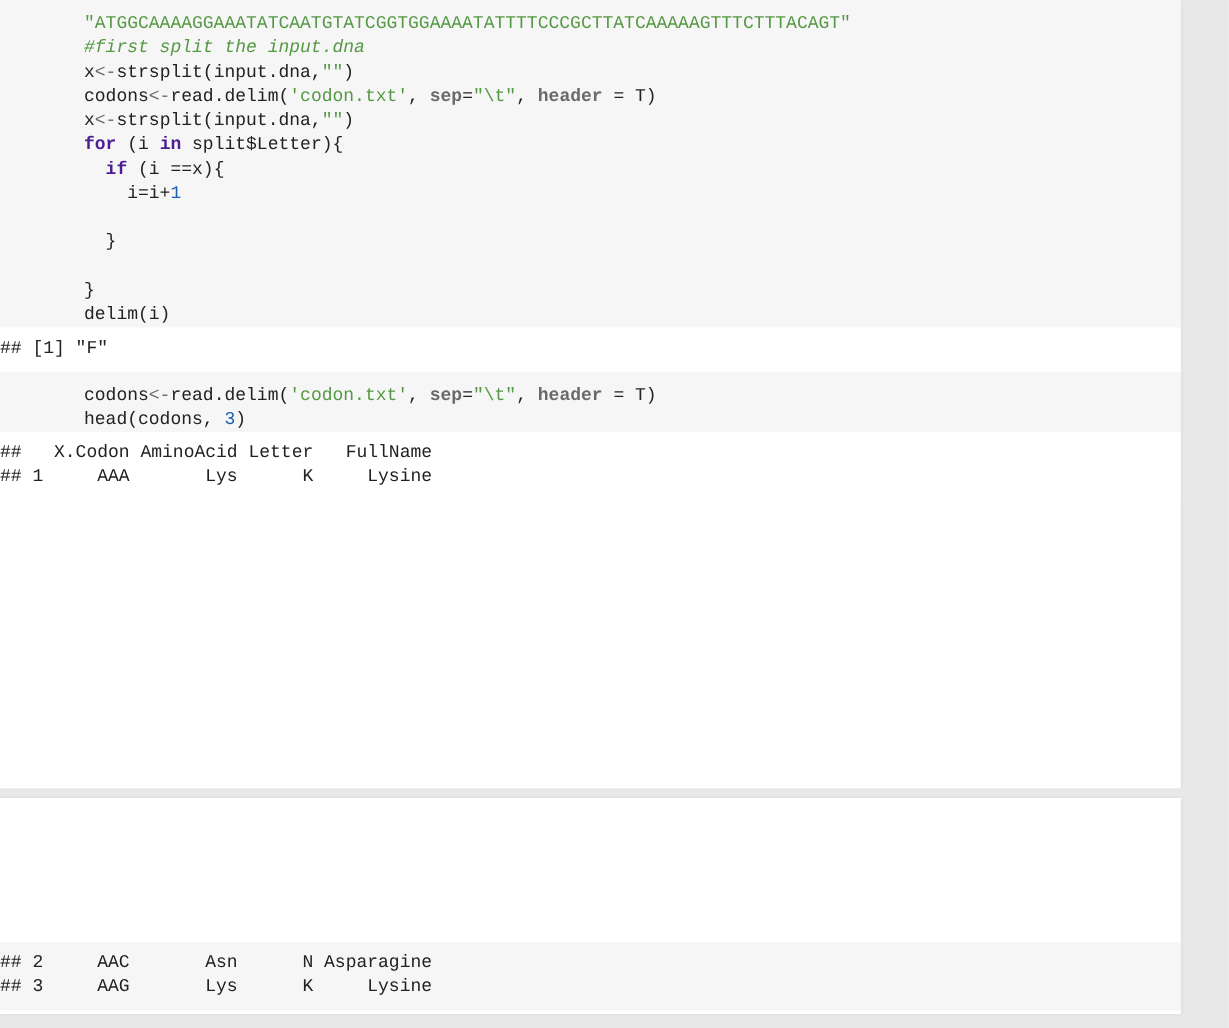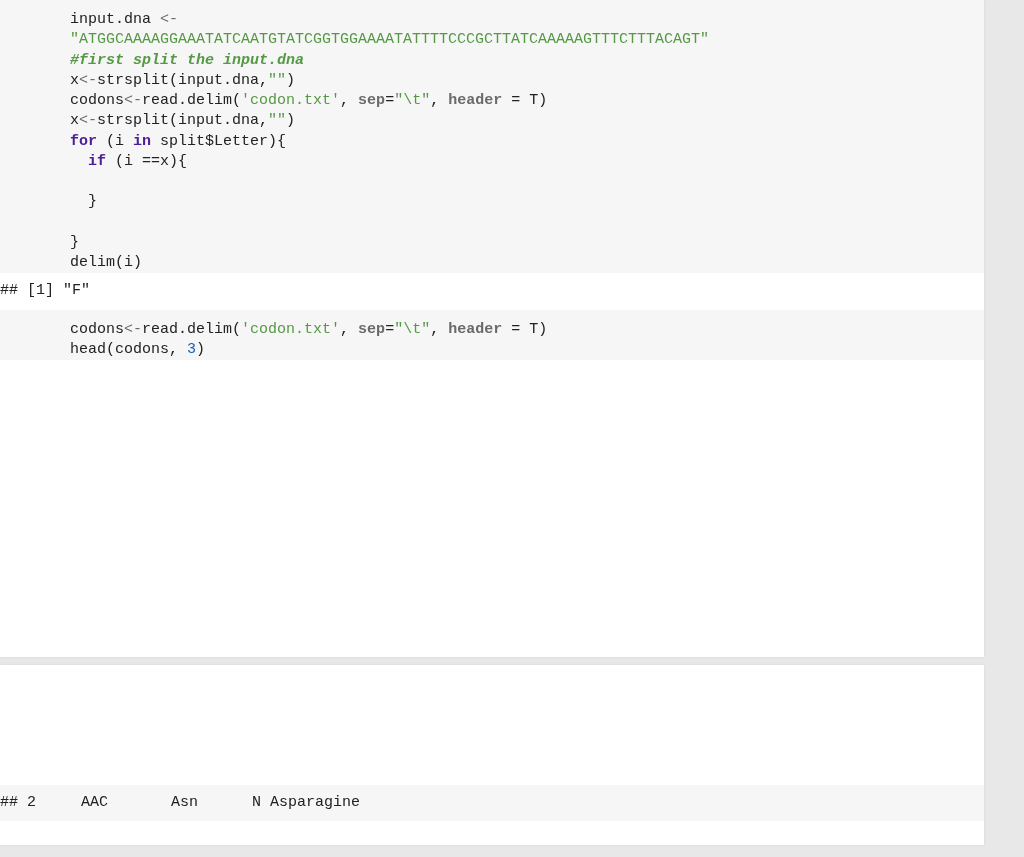--- a/index.html
+++ b/index.html
@@ -48,21 +48,21 @@
       padding-right: 30px;
     }
     .code-line {
       white-space: pre;
       color: #222;
       font-weight: 400;
     }
     .t-default { color: #222; }
     .t-op { color: #6b6b6b; }
     .t-string { color: #559944; }
-    .t-comment { color: #559944; font-style: italic; font-weight: bold; }
+    .t-comment { color: #559944; font-style: italic; }
     .t-keyword { color: #4c1d95; font-weight: 600; }
     .t-arg { color: #6a6a6a; font-weight: bold; }
     .t-num { color: #1a5fb4; }
 
     .output-block {
       background: #ffffff;
       padding: 8px 0 8px 0;
     }
     .output-line {
       white-space: pre;
@@ -70,47 +70,52 @@
     }
   </style>
 </head>
 <body>
 
 <div class="page-wrapper">
 
   <div class="sheet sheet-1">
 
     <div class="code-block pad">
-      <div class="code-line"><span class="t-default">input.dna </span><span class="t-op">&lt;-</span></div>
       <div class="code-line"><span class="t-string">"ATGGCAAAAGGAAATATCAATGTATCGGTGGAAAATATTTTCCCGCTTATCAAAAAGTTTCTTTACAGT"</span></div>
       <div class="code-line"><span class="t-comment">#first split the input.dna</span></div>
       <div class="code-line"><span class="t-default">x</span><span class="t-op">&lt;-</span><span class="t-default">strsplit(input.dna,</span><span class="t-string">""</span><span class="t-default">)</span></div>
       <div class="code-line"><span class="t-default">codons</span><span class="t-op">&lt;-</span><span class="t-default">read.delim(</span><span class="t-string">'codon.txt'</span><span class="t-default">, </span><span class="t-arg">sep</span><span class="t-default">=</span><span class="t-string">"\t"</span><span class="t-default">, </span><span class="t-arg">header</span><span class="t-default"> = T)</span></div>
       <div class="code-line"><span class="t-default">x</span><span class="t-op">&lt;-</span><span class="t-default">strsplit(input.dna,</span><span class="t-string">""</span><span class="t-default">)</span></div>
       <div class="code-line"><span class="t-keyword">for</span><span class="t-default"> (i </span><span class="t-keyword">in</span><span class="t-default"> split$Letter){</span></div>
       <div class="code-line"><span class="t-default">  </span><span class="t-keyword">if</span><span class="t-default"> (i ==x){</span></div>
+      <div class="code-line"><span class="t-default">    i=i+</span><span class="t-num">1</span></div>
       <div class="code-line"><span class="t-default">    </span></div>
       <div class="code-line"><span class="t-default">  }</span></div>
       <div class="code-line"><span class="t-default">  </span></div>
       <div class="code-line"><span class="t-default">}</span></div>
       <div class="code-line"><span class="t-default">delim(i)</span></div>
     </div>
 
     <div class="output-block pad">
       <div class="output-line">## [1] "F"</div>
     </div>
 
     <div class="code-block pad">
       <div class="code-line"><span class="t-default">codons</span><span class="t-op">&lt;-</span><span class="t-default">read.delim(</span><span class="t-string">'codon.txt'</span><span class="t-default">, </span><span class="t-arg">sep</span><span class="t-default">=</span><span class="t-string">"\t"</span><span class="t-default">, </span><span class="t-arg">header</span><span class="t-default"> = T)</span></div>
       <div class="code-line"><span class="t-default">head(codons, </span><span class="t-num">3</span><span class="t-default">)</span></div>
     </div>
 
+    <div class="output-block pad">
+      <div class="output-line">##   X.Codon AminoAcid Letter   FullName</div>
+      <div class="output-line">## 1     AAA       Lys      K     Lysine</div>
+    </div>
 
   </div>
 
   <div class="sheet sheet-2">
     <div style="height:120px"></div>
     <div class="output-block pad" style="background:#f6f6f6;">
       <div class="output-line">## 2     AAC       Asn      N Asparagine</div>
+      <div class="output-line">## 3     AAG       Lys      K     Lysine</div>
     </div>
   </div>
 
 </div>
 
 </body></html>

